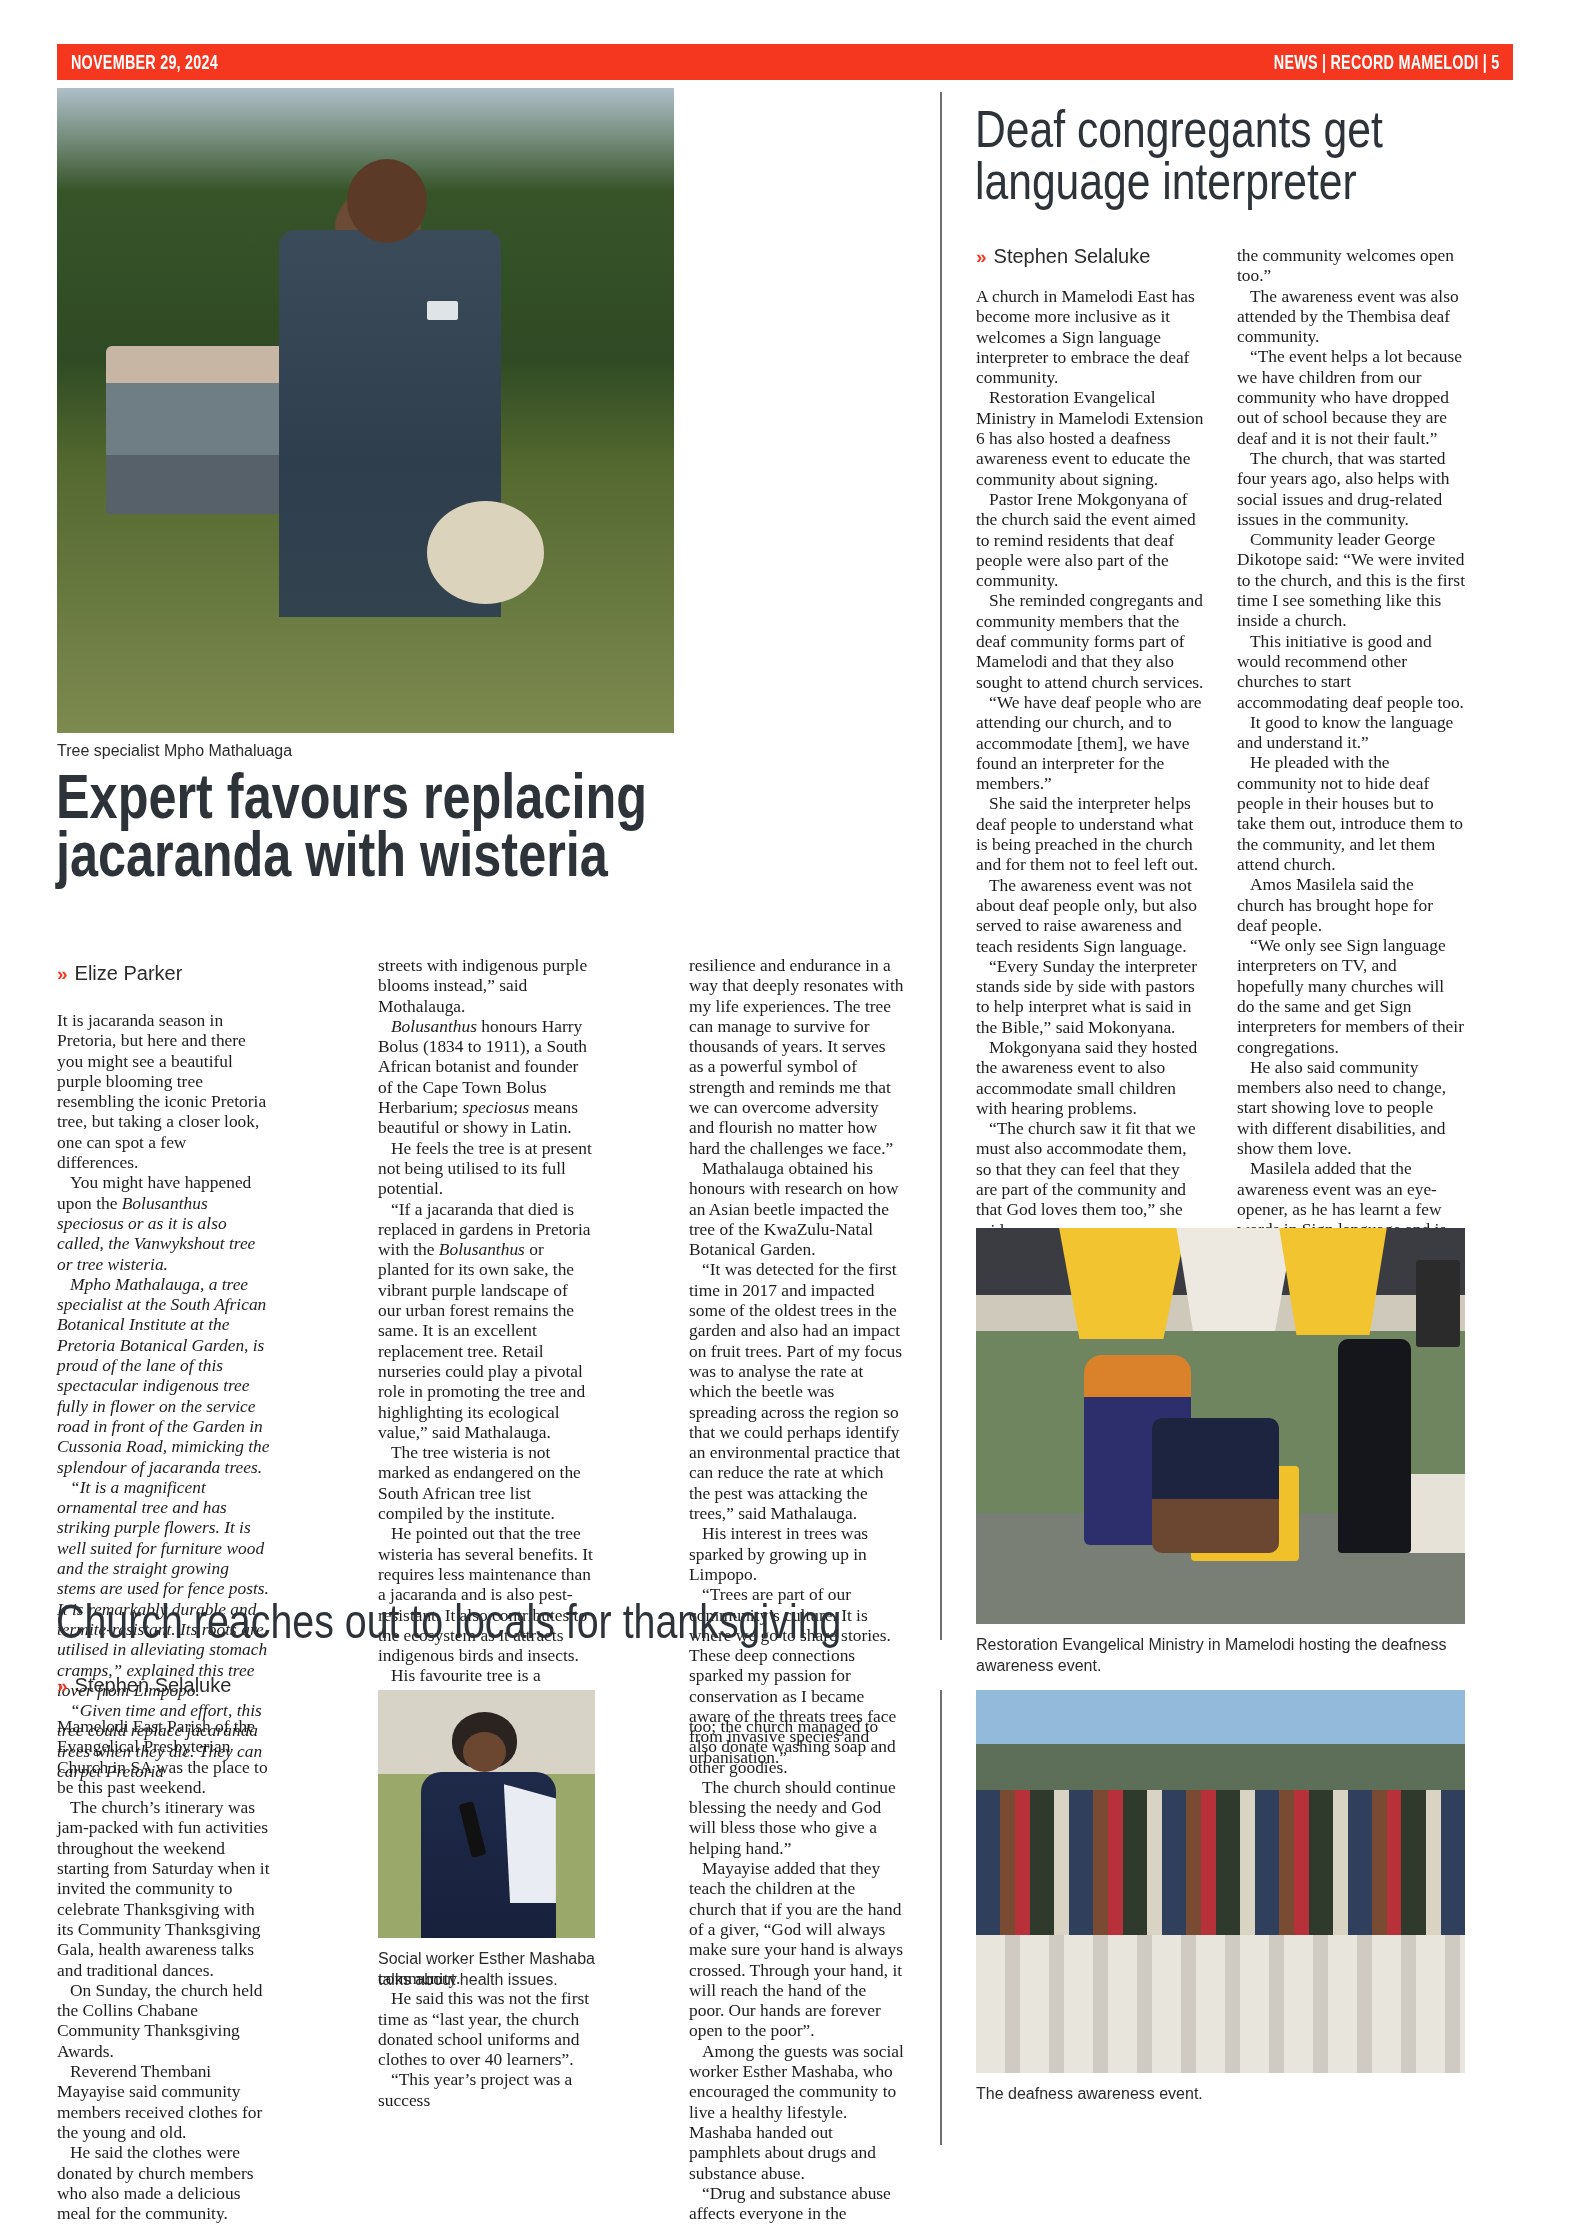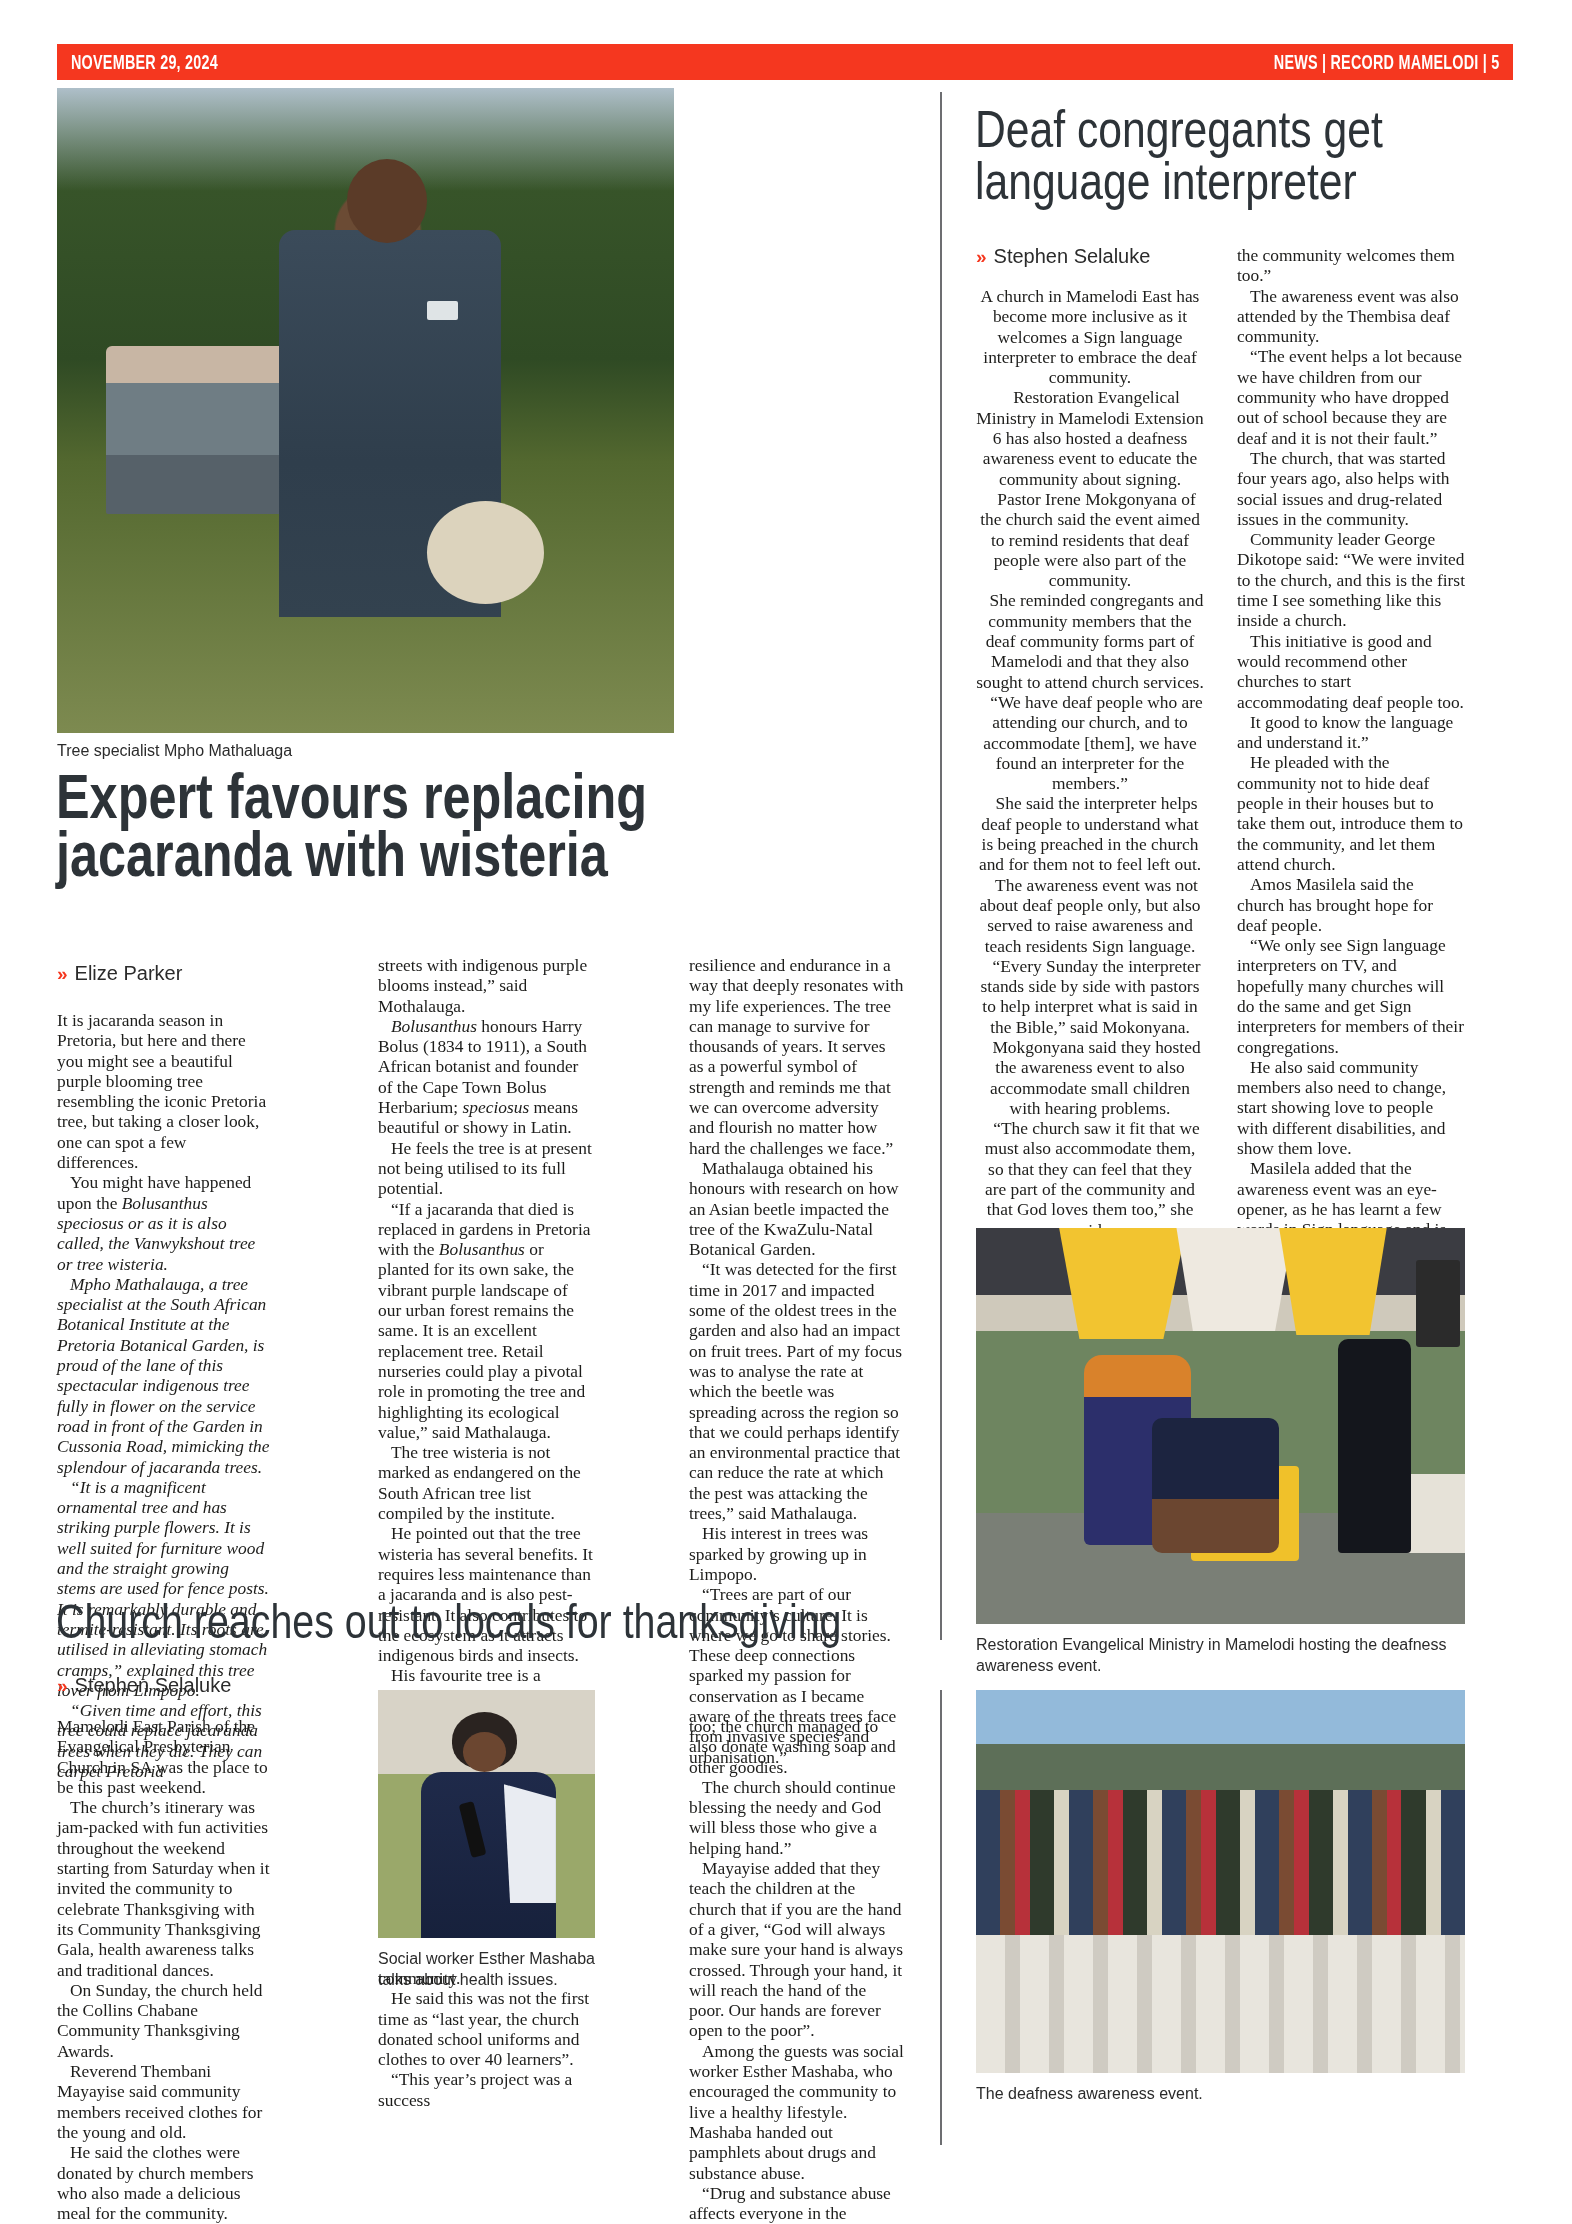--- a/index.html
+++ b/index.html
@@ -47,21 +47,21 @@
   #church-byline{position:absolute;left:57px;top:1674px;}
   #church-photo{left:378px;top:1690px;width:217px;height:248px;}
   #church-caption{position:absolute;left:378px;top:1948px;width:217px;}
   #cc1{position:absolute;left:57px;top:1716px;width:213px;}
   #cc2{position:absolute;left:378px;top:1968px;width:213px;}
   #cc3{position:absolute;left:689px;top:1716px;width:215px;}
 
   
   #deaf-headline{position:absolute;left:975px;top:103px;width:800px;font-size:52px;}
   #deaf-byline{position:absolute;left:976px;top:245px;}
-  #dc1{position:absolute;left:976px;top:286px;width:228px;text-align:center;}
+  #dc1{position:absolute;left:976px;top:286px;width:228px;}
   #dc2{position:absolute;left:1237px;top:245px;width:228px;}
   #deaf-photo1{left:976px;top:1228px;width:489px;height:396px;}
   #deaf-cap1{position:absolute;left:976px;top:1634px;width:489px;}
   #deaf-photo2{left:976px;top:1690px;width:489px;height:383px;}
   #deaf-cap2{position:absolute;left:976px;top:2083px;width:489px;}
 
   
   .ph-feature{position:absolute;inset:0;
     background:
       radial-gradient(circle at 52% 22%, #6b4b34 0 7%, transparent 7.4%),
@@ -228,21 +228,21 @@
       <p>She reminded congregants and community members that the deaf community forms part of Mamelodi and that they also sought to attend church services.</p>
       <p>“We have deaf people who are attending our church, and to accommodate [them], we have found an interpreter for the members.”</p>
       <p>She said the interpreter helps deaf people to understand what is being preached in the church and for them not to feel left out.</p>
       <p>The awareness event was not about deaf people only, but also served to raise awareness and teach residents Sign language.</p>
       <p>“Every Sunday the interpreter stands side by side with pastors to help interpret what is said in the Bible,” said Mokonyana.</p>
       <p>Mokgonyana said they hosted the awareness event to also accommodate small children with hearing problems.</p>
       <p>“The church saw it fit that we must also accommodate them, so that they can feel that they are part of the community and that God loves them too,” she said.</p>
       <p>“They are enjoying being part of the congregation, and</p>
     </div>
   <div class="body-col" id="dc2">
-      <p class="first">the community welcomes them too.”</p>
+      <p class="first">the community welcomes open too.”</p>
       <p>The awareness event was also attended by the Thembisa deaf community.</p>
       <p>“The event helps a lot because we have children from our community who have dropped out of school because they are deaf and it is not their fault.”</p>
       <p>The church, that was started four years ago, also helps with social issues and drug-related issues in the community.</p>
       <p>Community leader George Dikotope said: “We were invited to the church, and this is the first time I see something like this inside a church.</p>
       <p>This initiative is good and would recommend other churches to start accommodating deaf people too.</p>
       <p>It good to know the language and understand it.”</p>
       <p>He pleaded with the community not to hide deaf people in their houses but to take them out, introduce them to the community, and let them attend church.</p>
       <p>Amos Masilela said the church has brought hope for deaf people.</p>
       <p>“We only see Sign language interpreters on TV, and hopefully many churches will do the same and get Sign interpreters for members of their congregations.</p>
       <p>He also said community members also need to change, start showing love to people with different disabilities, and show them love.</p>

